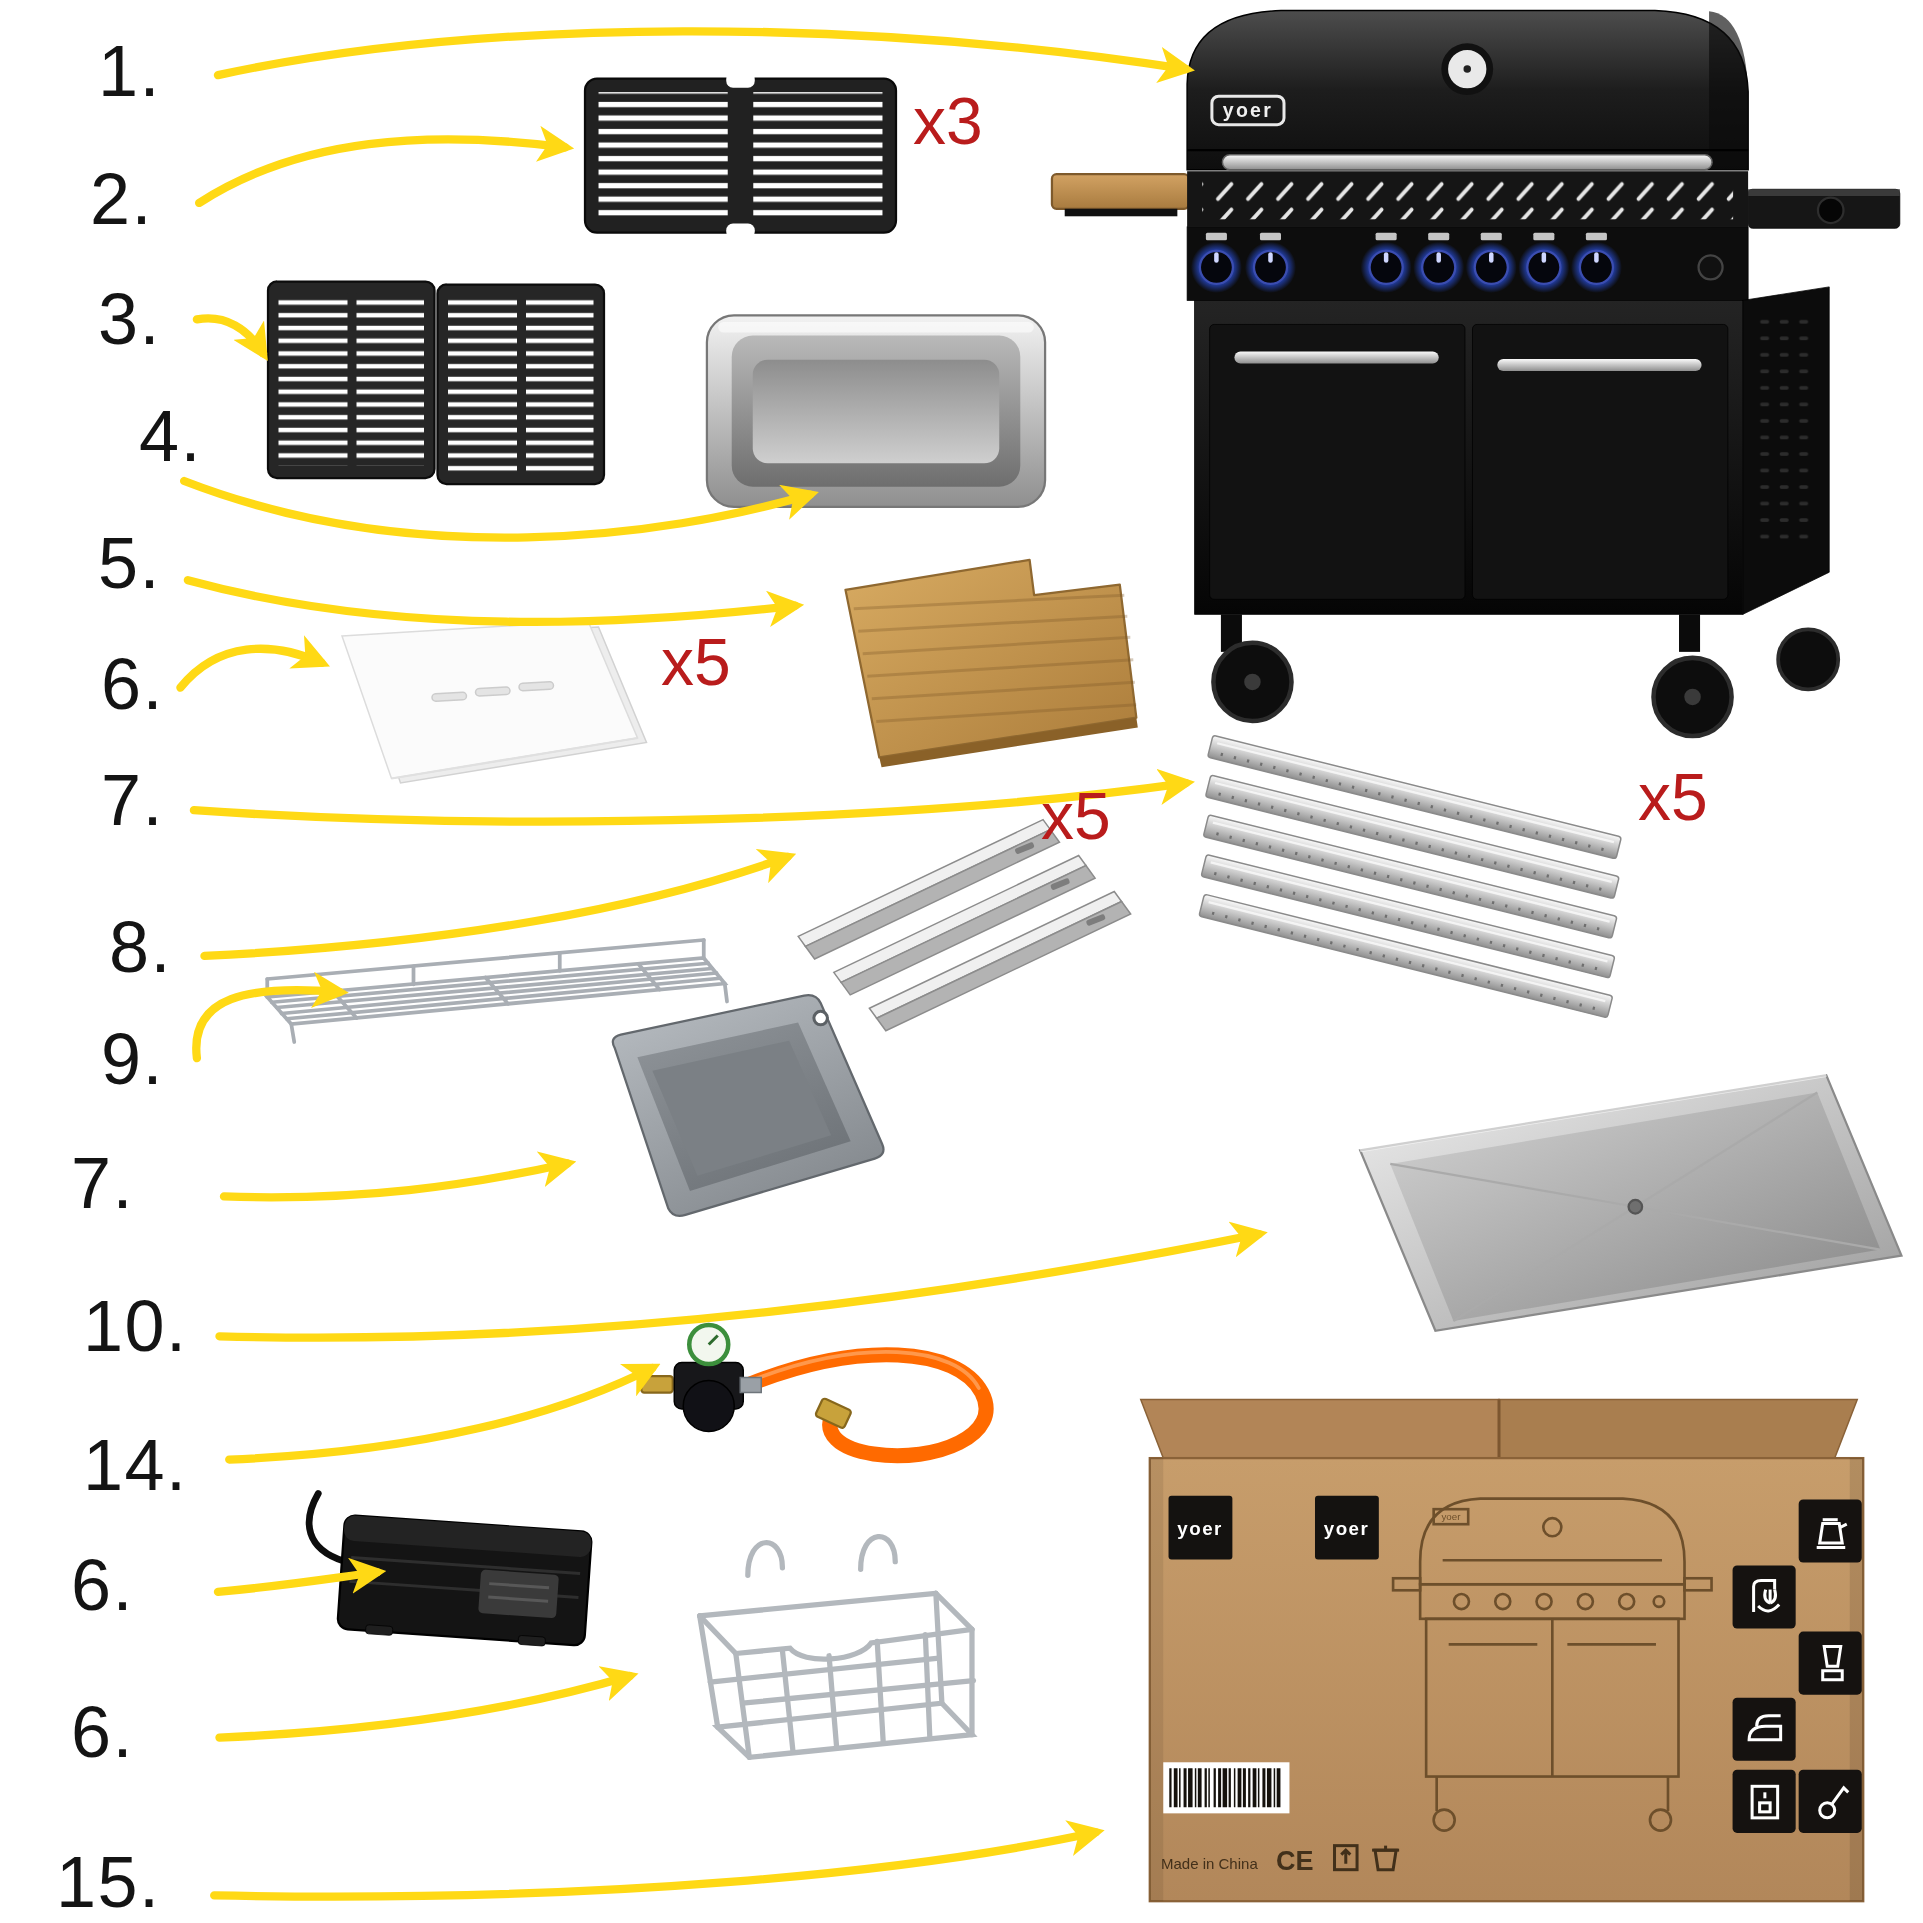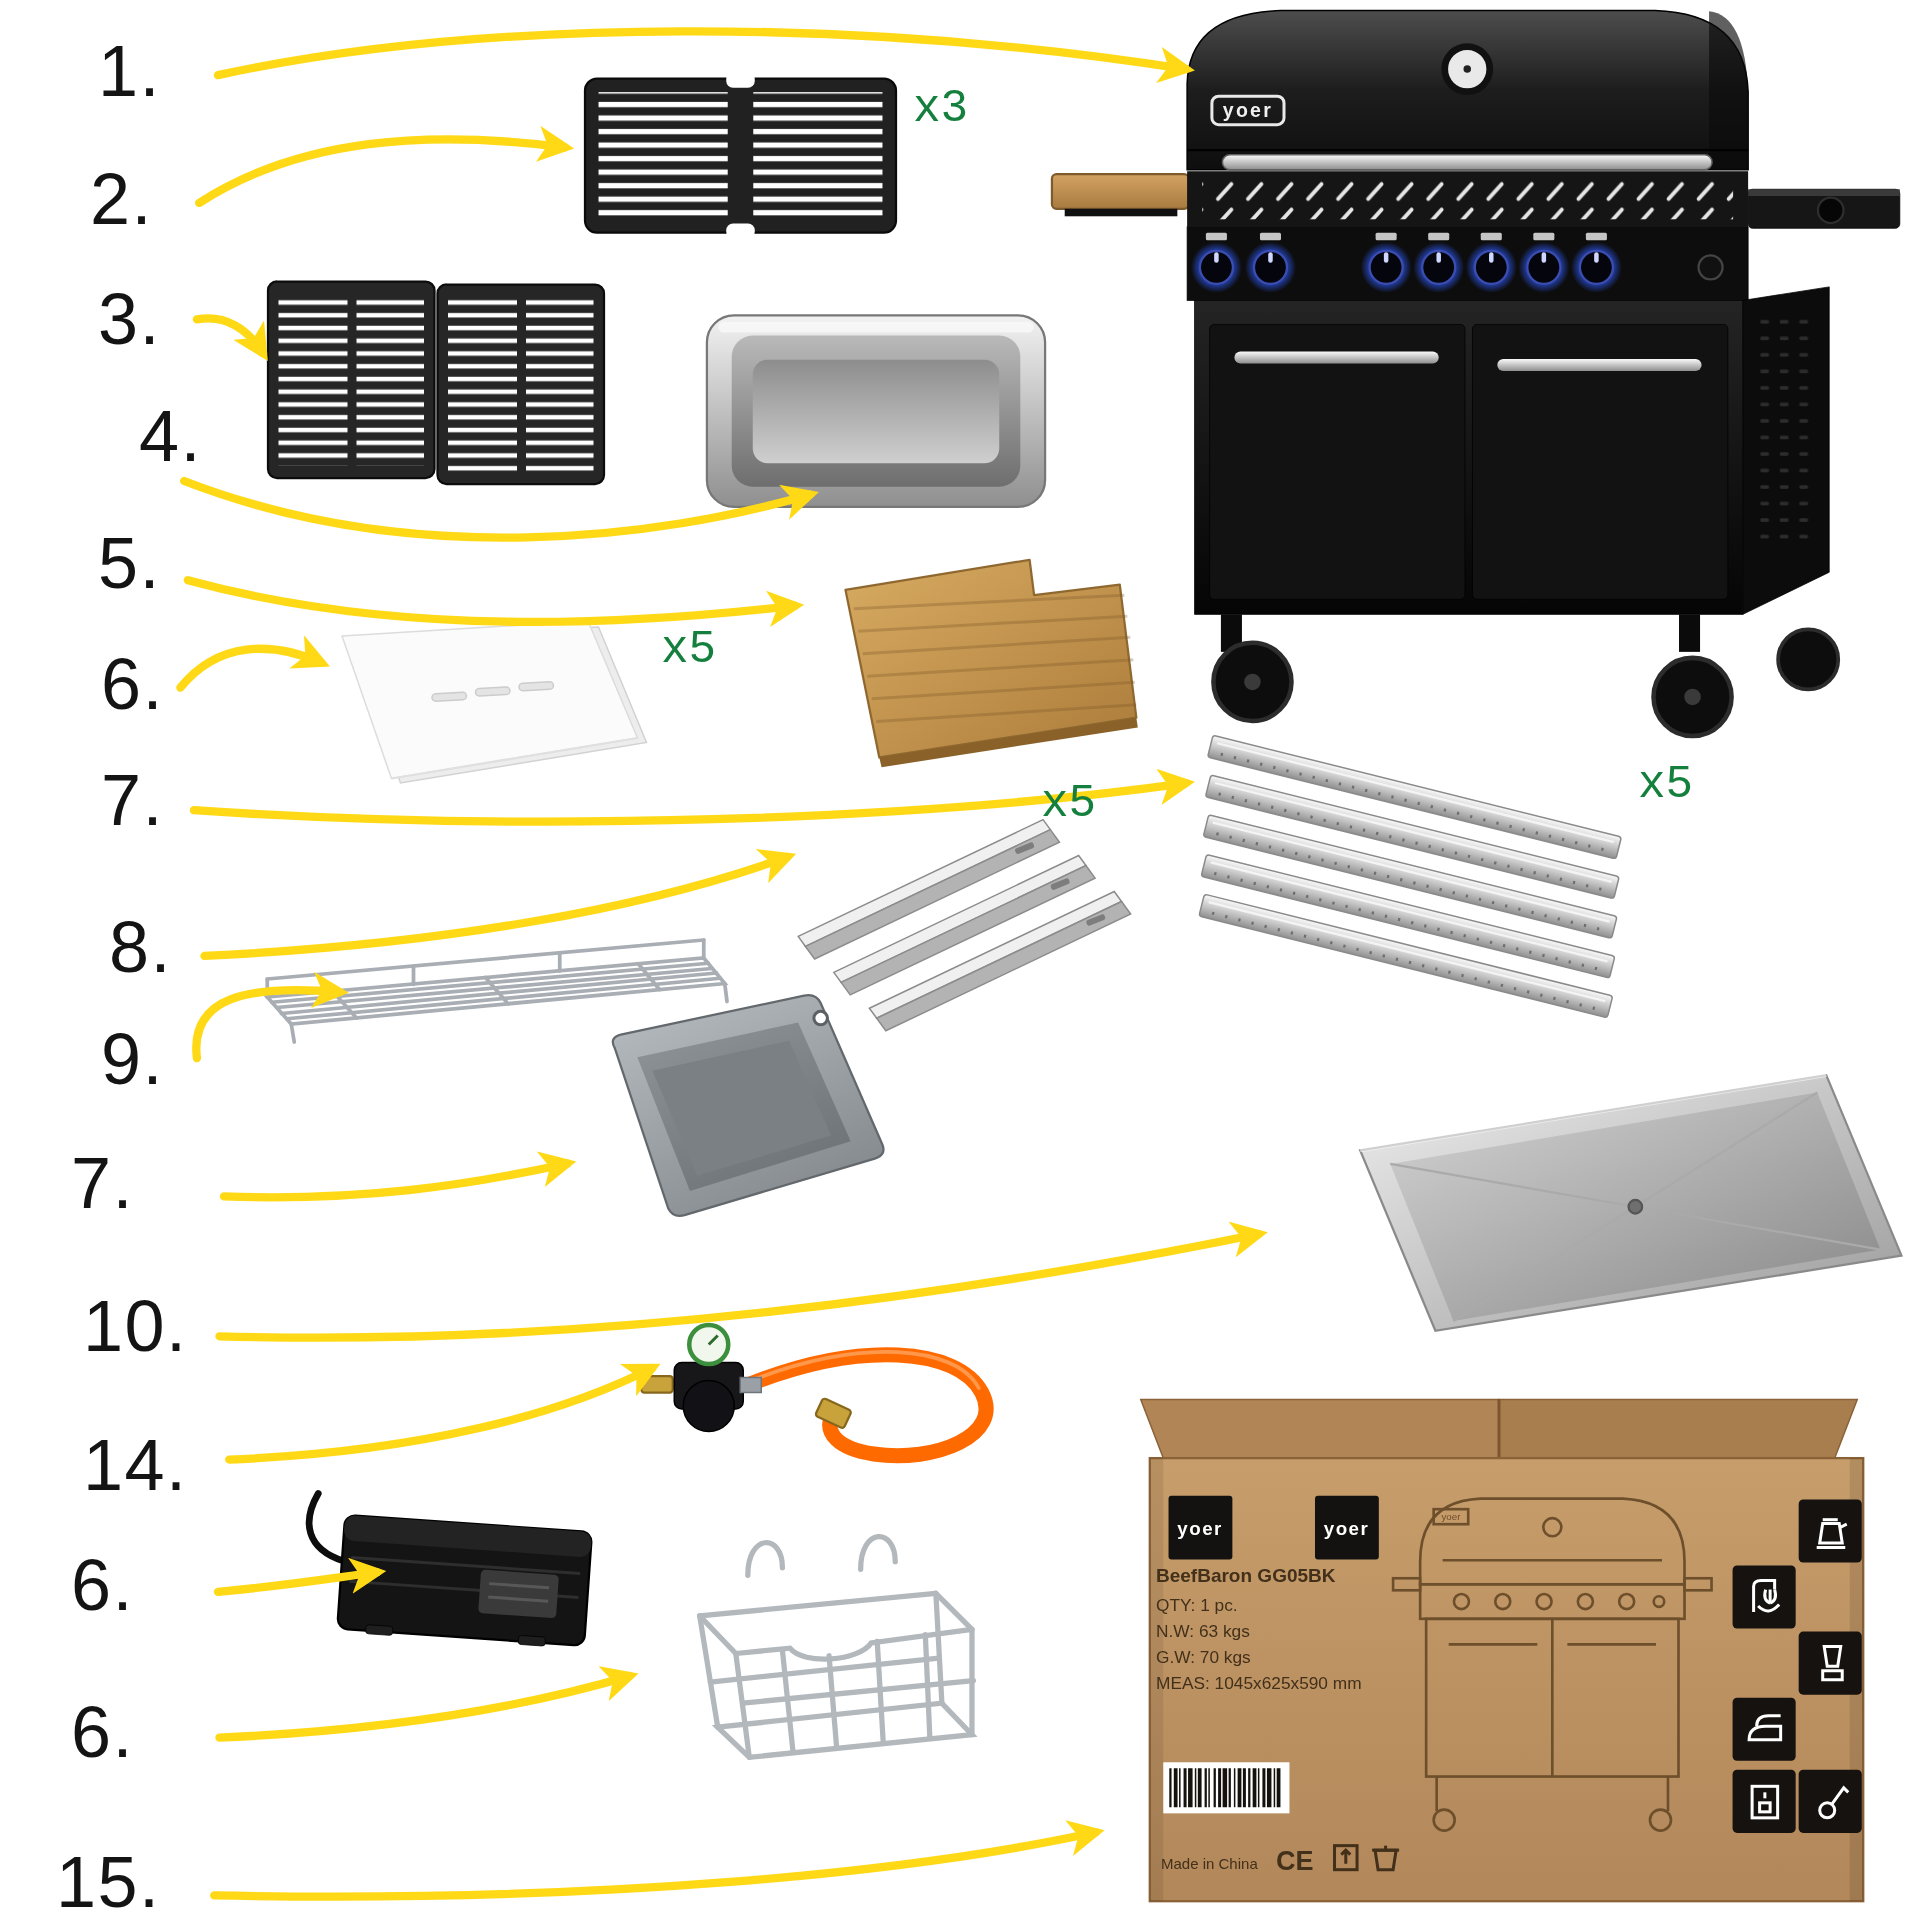--- a/index.html
+++ b/index.html
@@ -1,19 +1,19 @@
 <!DOCTYPE html>
 <html style="font-size:12px"><head>
 <meta charset="utf-8">
 <style>
   html,body{margin:0;padding:0;background:#fff;}
   .canvas{position:relative;width:1924px;height:1924px;background:#ffffff;overflow:hidden;
           font-family:"Liberation Sans",sans-serif;}
   .num{position:absolute;font-size:72px;font-weight:500;color:#141414;letter-spacing:1.5px;}
-  .mult{position:absolute;font-size:46px;font-weight:500;color:#15803d;font-family:Liberation Mono, monospace;}
+  .mult{position:absolute;font-size:66px;font-weight:500;color:#b91c1c;}
   .item{position:absolute;}
   .arrows{position:absolute;left:0;top:0;z-index:6;pointer-events:none;}
   .item{z-index:2;}
   .num,.mult{z-index:7;}
   .boxwrap{position:absolute;z-index:2;}
   .box-svg{position:absolute;left:0;top:0;}
   .box-text{position:absolute;color:#42301a;z-index:3;}
   .bt-model{font-size:19px;font-weight:bold;margin-bottom:6px;}
   .bt-line{font-size:17.3px;line-height:1.5;}
   .bt-made{font-size:15px;}
@@ -546,24 +546,17 @@
       </g>
       <g transform="translate(934,515)">
         <rect width="84" height="84" rx="6" fill="#151210"></rect>
         <g stroke="#ffffff" stroke-width="4" fill="none">
           <circle cx="38" cy="54" r="10"></circle>
             <path d="M44,46 L60,24 L66,30"></path>
         </g>
       </g>
     </svg>
 
-    <div class="box-text" style="left:59px;top:182px;width:233px">
-      <div class="bt-model">BeefBaron GG05BK</div>
-      <div class="bt-line">QTY: 1 pc.</div>
-      <div class="bt-line">N.W: 63 kgs</div>
-      <div class="bt-line">G.W: 70 kgs</div>
-      <div class="bt-line">MEAS: 1045x625x590 mm</div>
-    </div>
     <div class="box-text bt-made" style="left:64px;top:472px">Made in China</div>
   </div>
 
 </div>
 
 
 </body></html>

